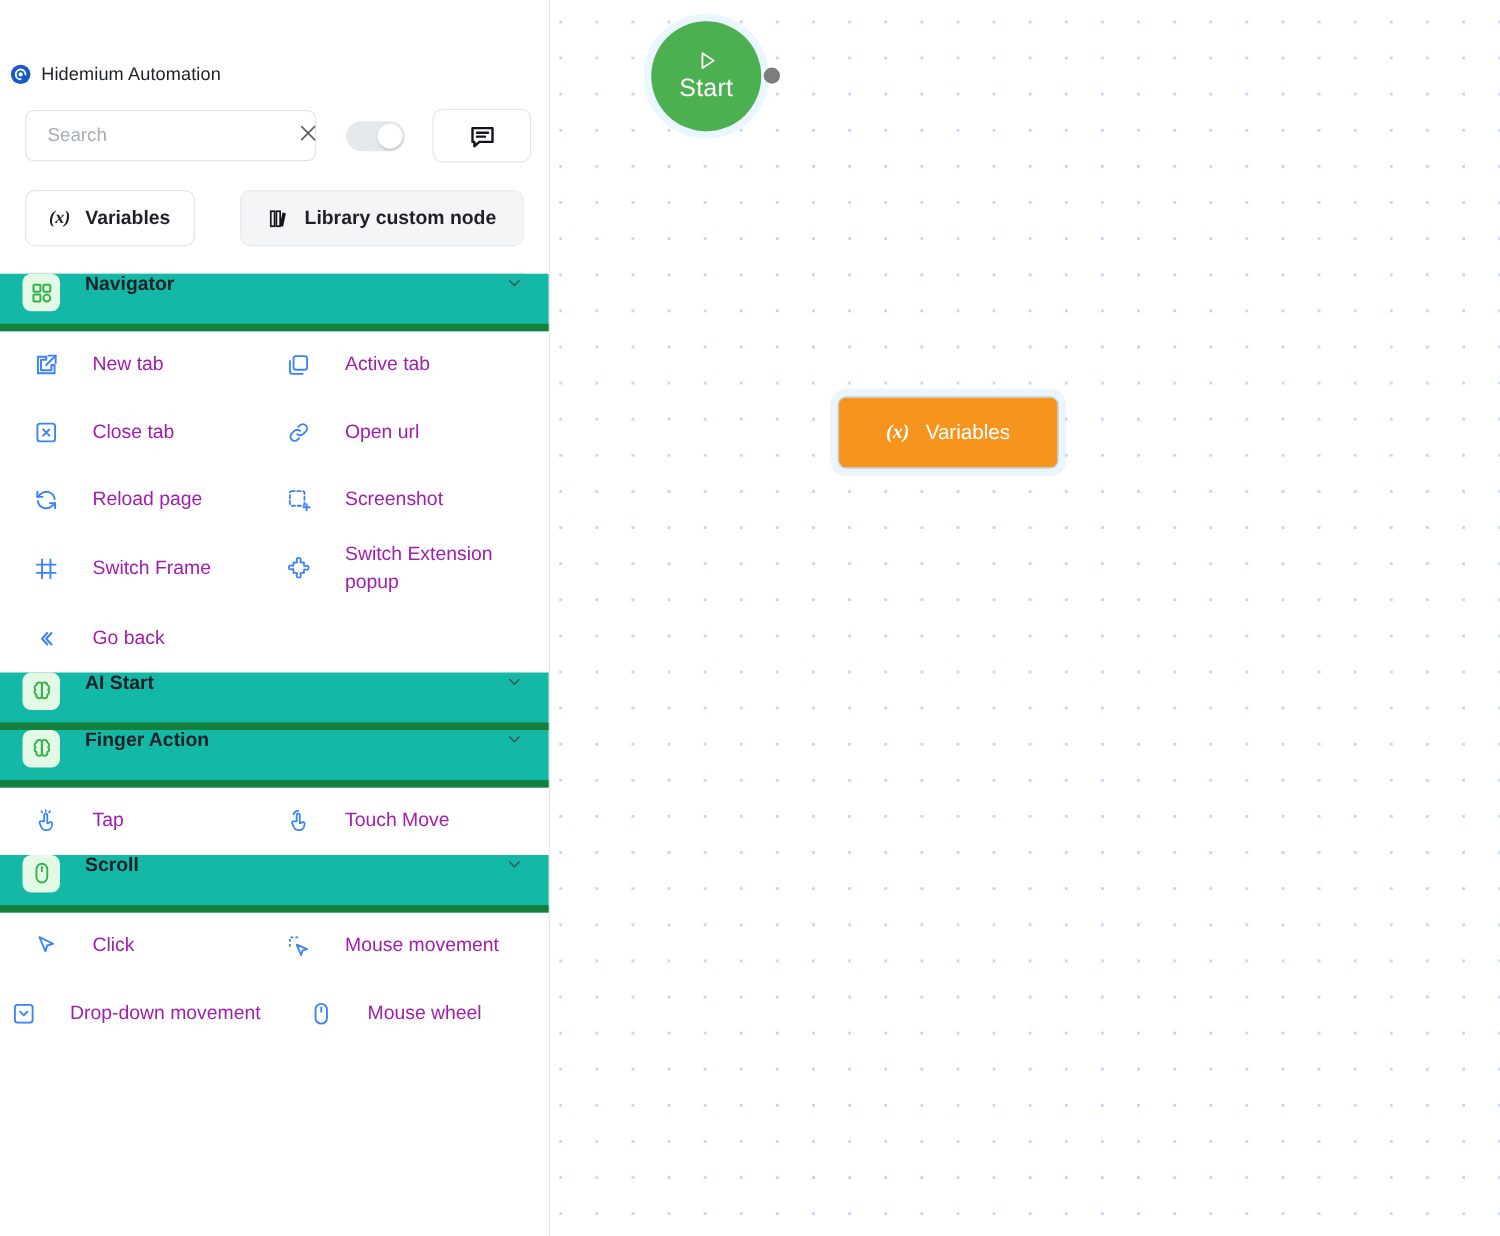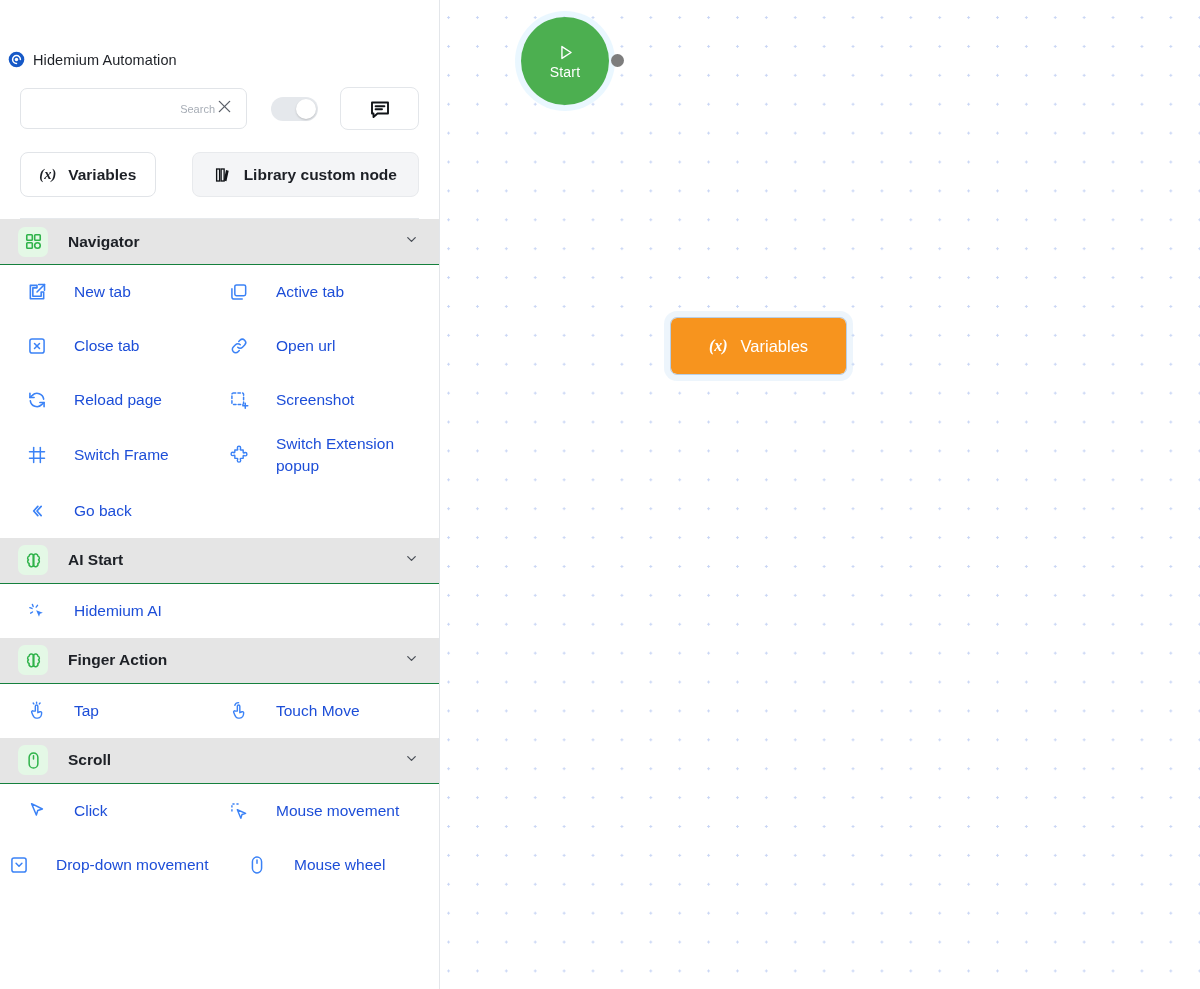--- a/index.html
+++ b/index.html
@@ -39,24 +39,23 @@
   .row1 { display: flex; align-items: center; gap: 0; }
   .search-box {
     width: 233px; height: 41px;
     border: 1px solid #e1e4e8; border-radius: 7px;
     background: #fff;
     display: flex; align-items: center;
     padding: 0 12px 0 17px;
   }
   .search-input {
     flex: 1; border: none; outline: none;
-    font-size: 11px; color: #32363d;
+    font-size: 15px; color: #32363d;
     font-family: "Liberation Sans", sans-serif;
     background: transparent;
-    text-align: right;
   }
   .search-input::placeholder { color: #a7adb6; }
   .clear-icon {
     width: 19px; height: 19px; flex: 0 0 19px;
     cursor: pointer; color: #5b6069;
   }
   .toggle {
     margin-left: 24px;
     width: 47px; height: 24px; border-radius: 12px;
     background: #e5e8ec; position: relative; cursor: pointer;
@@ -102,25 +101,25 @@
 
   .toolbar-sep {
     margin-top: 21px;
     height: 1px; background: #e6e9ec; width: 100%;
   }
 
   
   .palette { width: 100%; }
   .section-header {
     height: 46px; width: 100%;
-    background: #e5e5e5;
-    display: flex; align-items: center;
+    background: #14b8a6;
+    display: flex; align-items: flex-start;
     padding: 0 20px 0 18px;
     cursor: pointer;
-    border-bottom: 1px solid #15803d;
+    border-bottom: 6px solid #15803d;
   }
   .sec-icon-wrap {
     width: 30px; height: 30px; border-radius: 7px;
     background: #e4f8e6;
     display: flex; align-items: center; justify-content: center;
     flex: 0 0 30px;
   }
   .sec-icon { width: 19px; height: 19px; display: block; }
   .sec-title {
     margin-left: 20px; font-size: 15.5px; color: #1d2026; font-weight: 600;
@@ -140,21 +139,21 @@
   }
   .pal-item .ic {
     width: 22px; height: 22px; flex: 0 0 22px;
     margin-left: 26px; margin-right: 0;
     color: #3b82f6;
     display: flex; align-items: center; justify-content: center;
   }
   .pal-item .ic svg { width: 20px; height: 20px; display: block; }
   .pal-item .lbl {
     margin-left: 26px;
-    font-size: 15.5px; color: #1d4ed8; line-height: 1.45;
+    font-size: 15.5px; color: #a21caf; line-height: 1.45;
   }
   .pal-item.col2 .ic { margin-left: 8px; }
   .pal-item.col2 .lbl { margin-left: 26px; }
 
   
   #canvas {
     position: relative;
     flex: 1; height: 989px;
     background-color: #ffffff;
     background-image: radial-gradient(circle, #c9d6f5 1.1px, transparent 1.2px);
@@ -166,21 +165,21 @@
     position: absolute;
     left: 81px; top: 17px;
     width: 88px; height: 88px; border-radius: 50%;
     background: #4caf50;
     display: flex; flex-direction: column;
     align-items: center; justify-content: center;
     color: #ffffff; cursor: pointer;
     box-shadow: 0 0 0 6px rgba(186,229,255,.30);
   }
   .node-start .play { width: 19px; height: 19px; display:block; margin-bottom: 2px; }
-  .node-start .slabel { font-size: 14px; color: #fff; letter-spacing: .2px; }
+  .node-start .slabel { font-size: 20px; color: #fff; letter-spacing: .2px; }
   .handle {
     position: absolute; left: 171px; top: 54px;
     width: 13px; height: 13px; border-radius: 50%;
     background: #7d7d7d; cursor: crosshair;
   }
   .node-variables {
     position: absolute;
     left: 231px; top: 318px;
     width: 175px; height: 56px;
     background: #f7941e; border-radius: 6px;
@@ -381,35 +380,20 @@
           </svg>
         </span>
         <span class="sec-title">AI Start</span>
         <span>
           <svg class="chev" viewBox="0 0 24 24" fill="none" stroke="currentColor" stroke-width="2" stroke-linecap="round" stroke-linejoin="round">
               <polyline points="6 9 12 15 18 9"></polyline>
             </svg>
         </span>
       </div>
 
-      <div class="items-grid">
-        <div class="pal-item">
-          <span class="ic">
-            <svg viewBox="0 0 24 24" fill="none" stroke="currentColor" stroke-width="1.7" stroke-linecap="round">
-              <path d="M11 11l8 3.2-3.4 1.2-1.2 3.4z" fill="currentColor" stroke="none"></path>
-              <line x1="6.5" y1="4.2" x2="7.4" y2="6.6"></line>
-              <line x1="3.4" y1="8" x2="6" y2="8.9"></line>
-              <line x1="4.4" y1="14.6" x2="6.6" y2="13.2"></line>
-              <line x1="12.6" y1="5.2" x2="11" y2="7.3"></line>
-            </svg>
-          </span>
-          <span class="lbl">Hidemium AI</span>
-        </div>
-        <div></div>
-      </div>
 
       <div class="section-header">
         <span class="sec-icon-wrap">
           <svg class="sec-icon" viewBox="0 0 24 24" fill="none" stroke="#2fb34a" stroke-width="1.9" stroke-linejoin="round">
             <path d="M12 4.2v15.6"></path>
             <path d="M12 5.2a3 3 0 0 0-5.6 1.3A2.6 2.6 0 0 0 4.6 9a2.7 2.7 0 0 0 1.1 2.2A2.7 2.7 0 0 0 4.6 13.4a2.7 2.7 0 0 0 1.9 2.5A3 3 0 0 0 12 18.2z"></path>
             <path d="M12 5.2a3 3 0 0 1 5.6 1.3A2.6 2.6 0 0 1 19.4 9a2.7 2.7 0 0 1-1.1 2.2 2.7 2.7 0 0 1 1.1 2.2 2.7 2.7 0 0 1-1.9 2.5A3 3 0 0 1 12 18.2z"></path>
           </svg>
         </span>
         <span class="sec-title">Finger Action</span>

